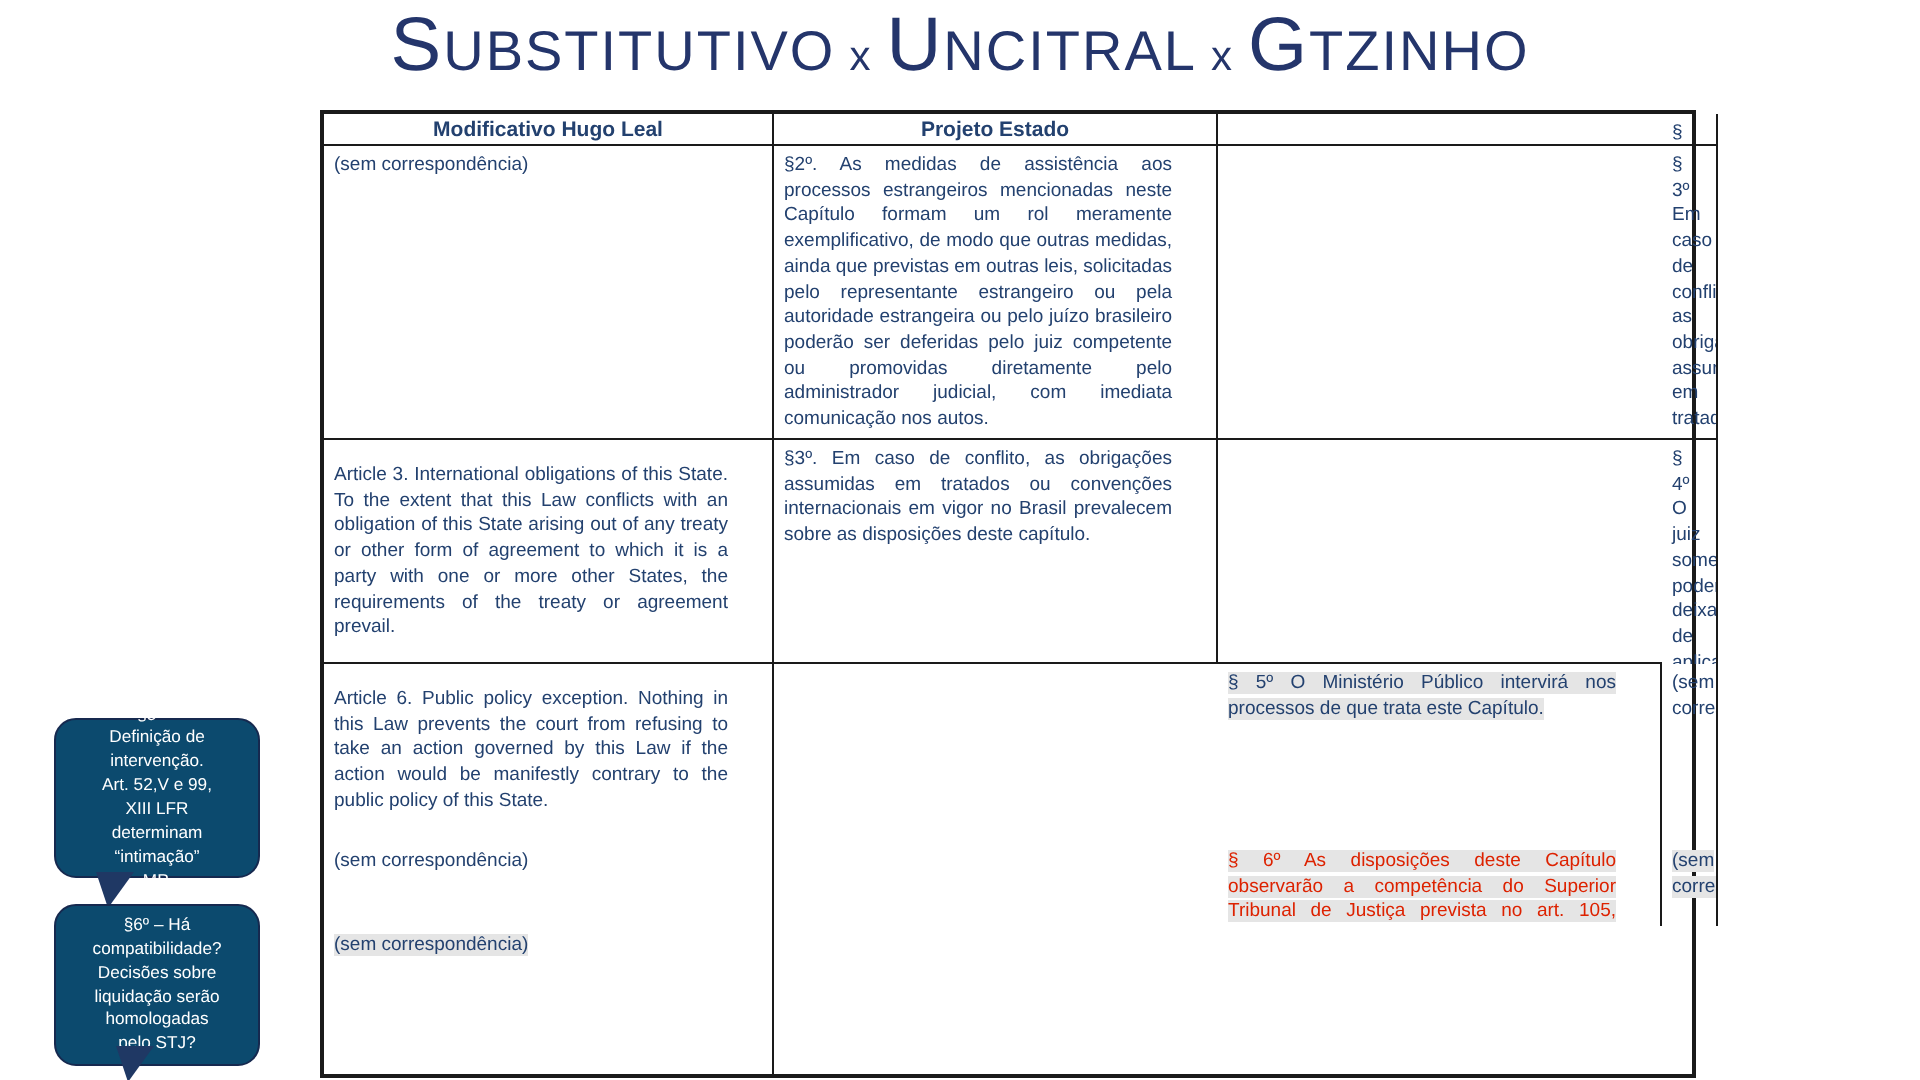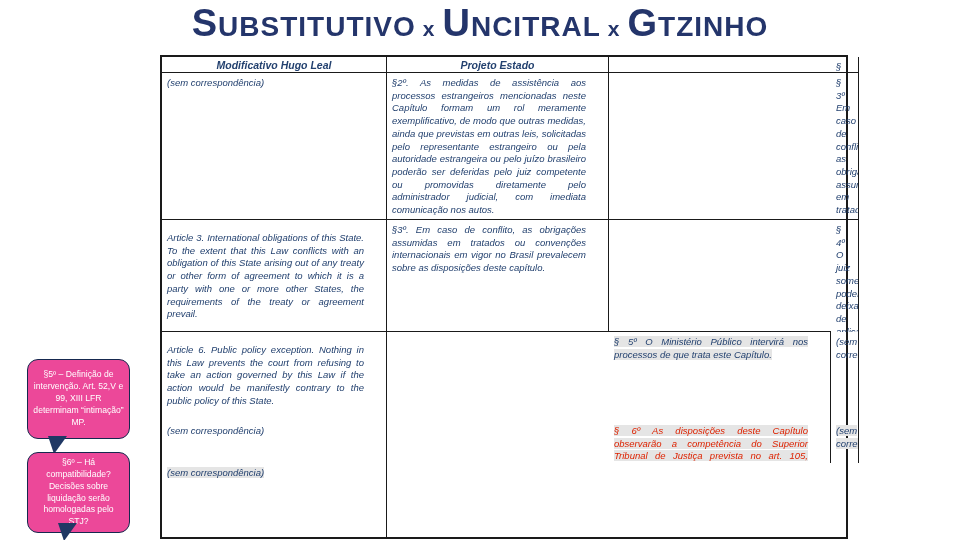--- a/index.html
+++ b/index.html
@@ -5,58 +5,58 @@
   html,body { margin:0; padding:0; background:#888; }
   .slide {
     position:relative; width:960px; height:540px; margin:0 auto;
     background:#ffffff; overflow:hidden;
     font-family:"Liberation Sans", sans-serif;
   }
 
   
   .title {
     position:absolute; top:2px; left:0; width:100%;
-    text-align:center; color:#24356b; font-weight:bold;
+    text-align:center; color:#24356b; font-weight:normal;
     letter-spacing:1px; white-space:nowrap;
   }
   .t-big   { font-size:38px; }
   .t-small { font-size:28px; }
   .t-x     { font-size:21px; padding:0 7px; }
 
   
   .cmp-table {
     position:absolute; left:160px; top:55px; width:688px; height:484px;
     border:2px solid #1a1a1a; box-sizing:border-box;
     display:grid;
     grid-template-columns:225px 222px 222px 1fr;
     grid-template-rows:16px 147px 112px 89px 42px 1fr;
   }
   .cell {
     box-sizing:border-box;
     padding:4px 22px 0 5px;
     font-size:9.5px; line-height:1.34; color:#23416f;
     text-align:justify; overflow:hidden;
   }
-  .col-line { border-right:1.2px solid #1a1a1a;font-style:italic; }
+  .col-line { border-right:1.2px solid #1a1a1a; }
   .row-line { border-bottom:1.2px solid #1a1a1a; }
   .hdr {
     font-weight:bold; font-size:10.5px; text-align:center;
     padding:1px 2px 0 2px; color:#23416f;
   }
   .hl { background:#e5e5e5; box-decoration-break:clone; -webkit-box-decoration-break:clone; }
   .red { color:#dd2200; }
   .pad-extra { padding-top:12px; }
 
   
   .callout {
     position:absolute; box-sizing:border-box;
-    background:#ec4899; border:1.5px solid #16294f; border-radius:11px;
+    background:#0c4a6e; border:1.5px solid #16294f; border-radius:11px;
     color:#ffffff; font-size:8.6px; line-height:1.38; text-align:center;
     display:flex; align-items:center; justify-content:center;
-    padding:4px 5px;
+    padding:4px 23px;
   }
   .callout-1 { left:27px; top:359px; width:103px; height:80px; }
   .callout-2 { left:27px; top:452px; width:103px; height:81px; }
   .tail {
     position:absolute; width:0; height:0;
     border-left:6px solid transparent;
     border-right:13px solid transparent;
     border-top:18px solid #1f3864;
   }
   .tail-1 { left:20px; bottom:-16px; }

